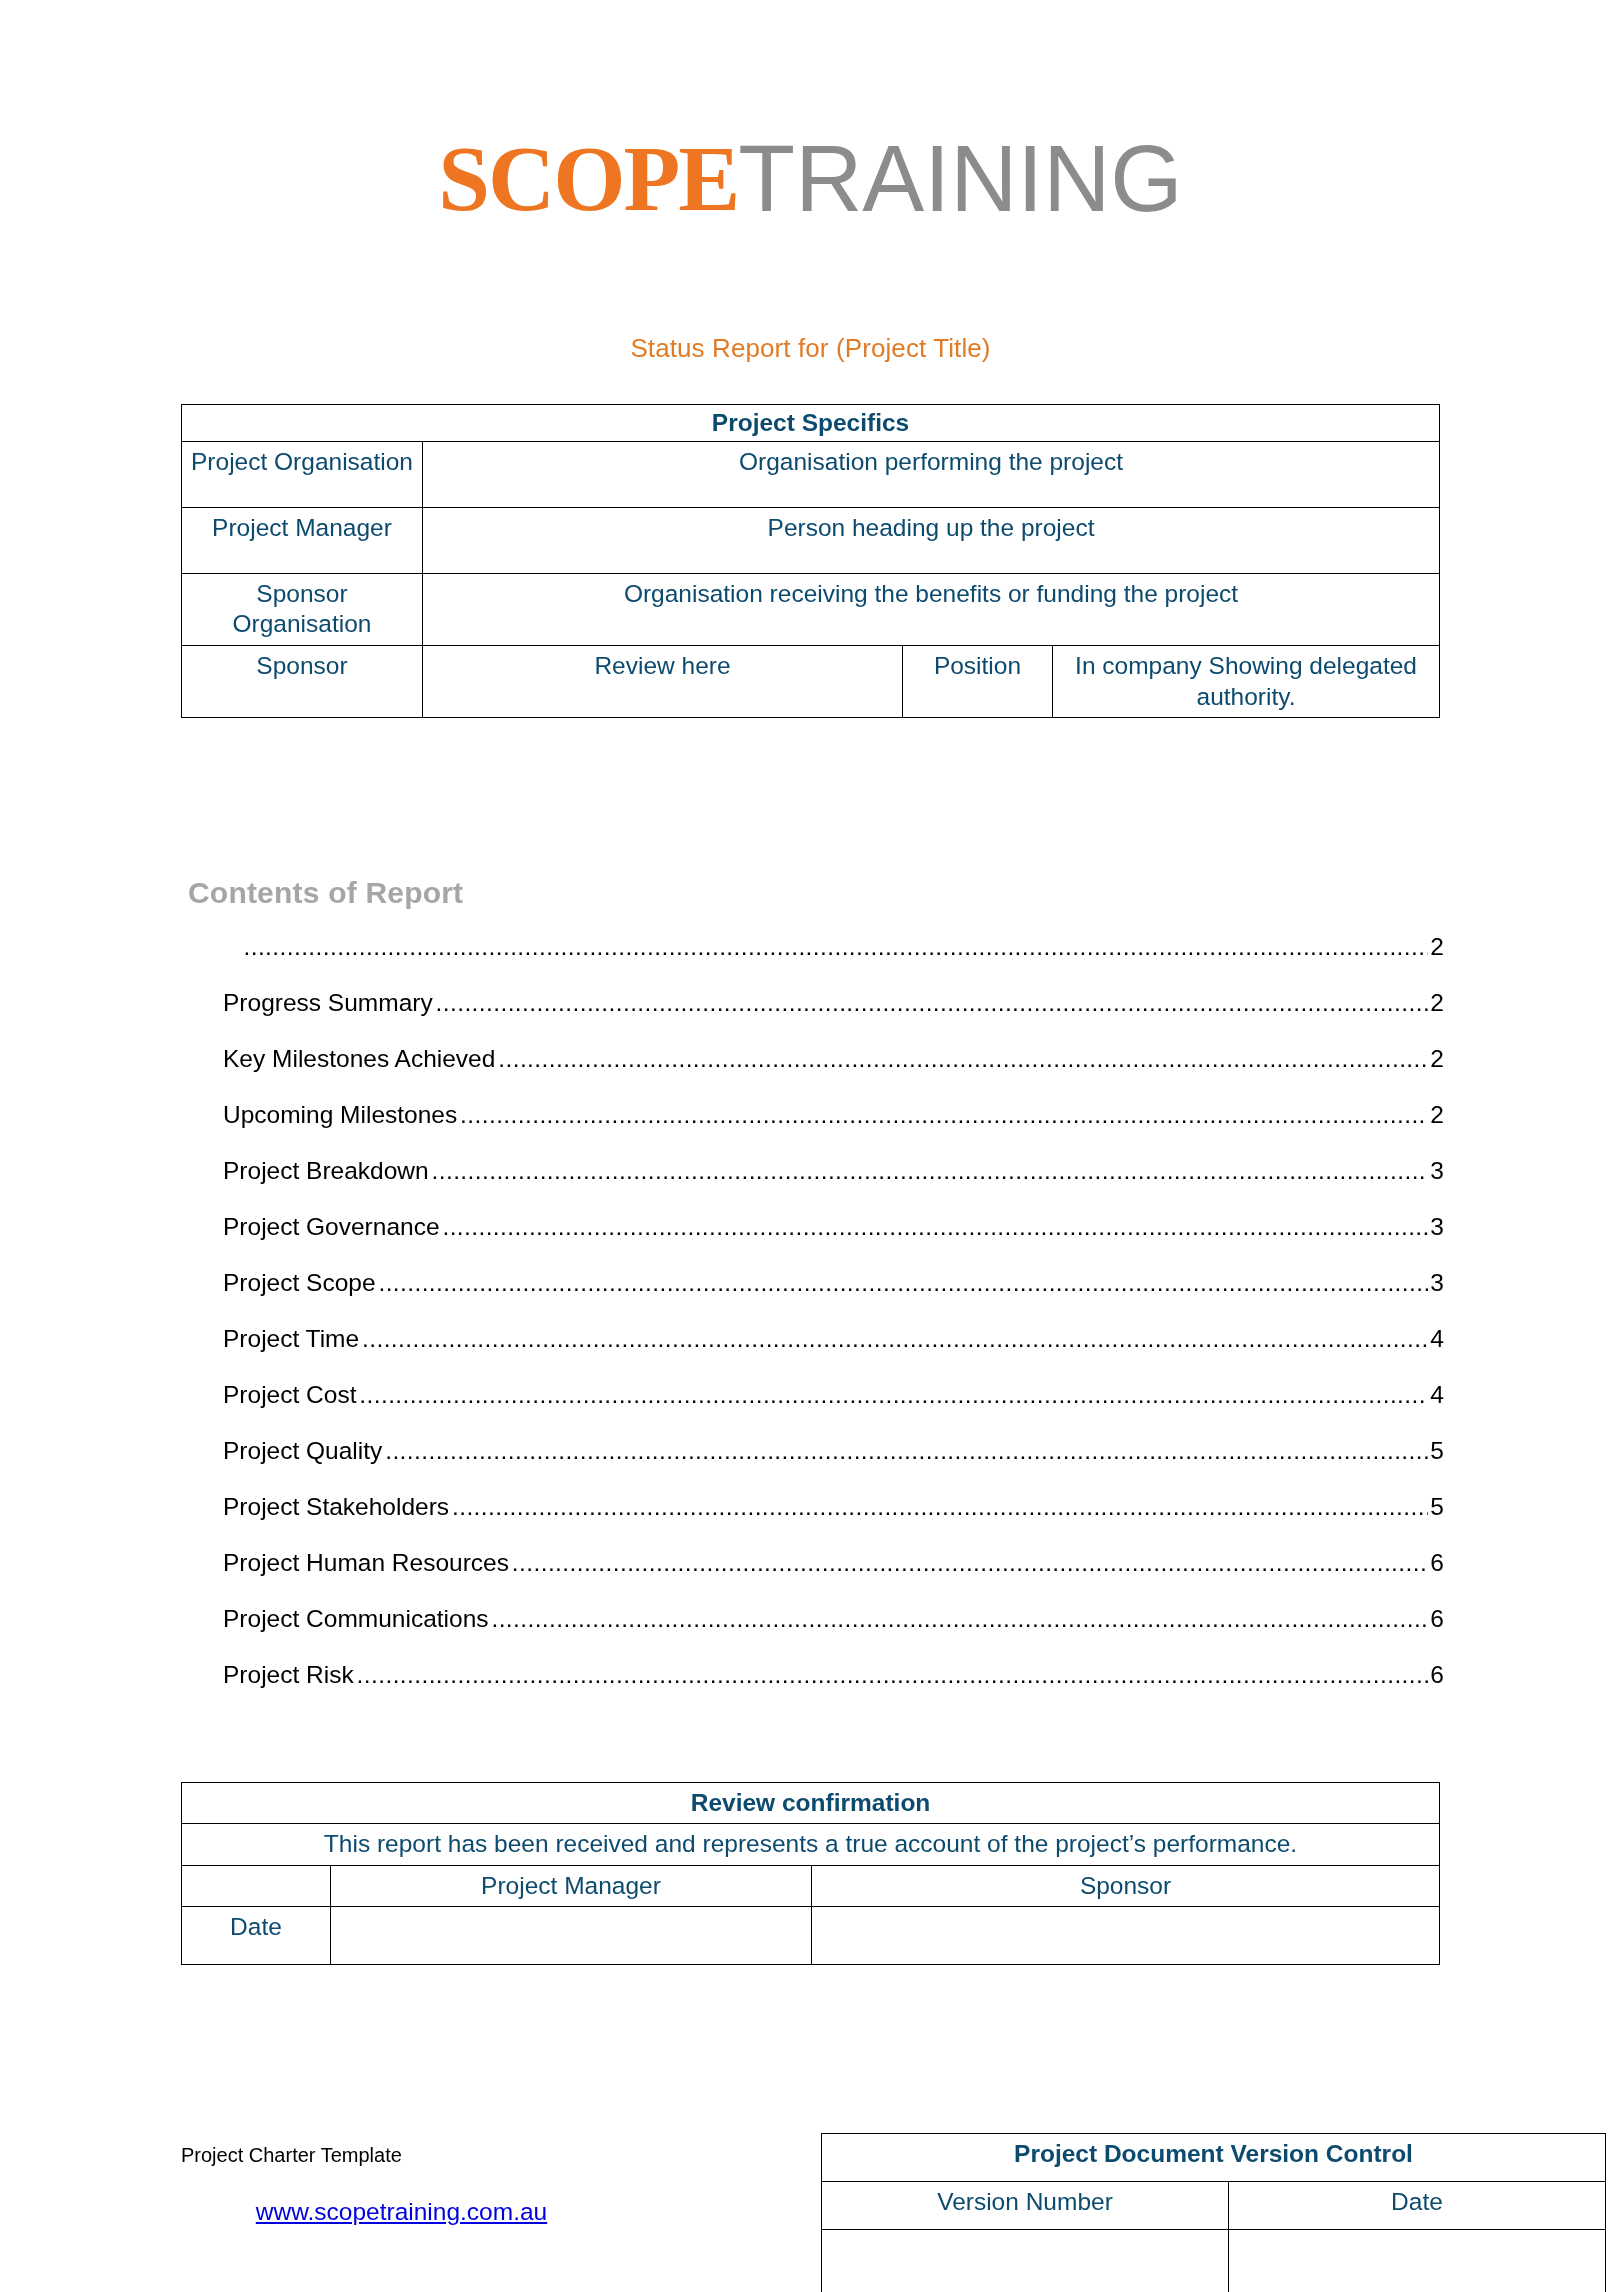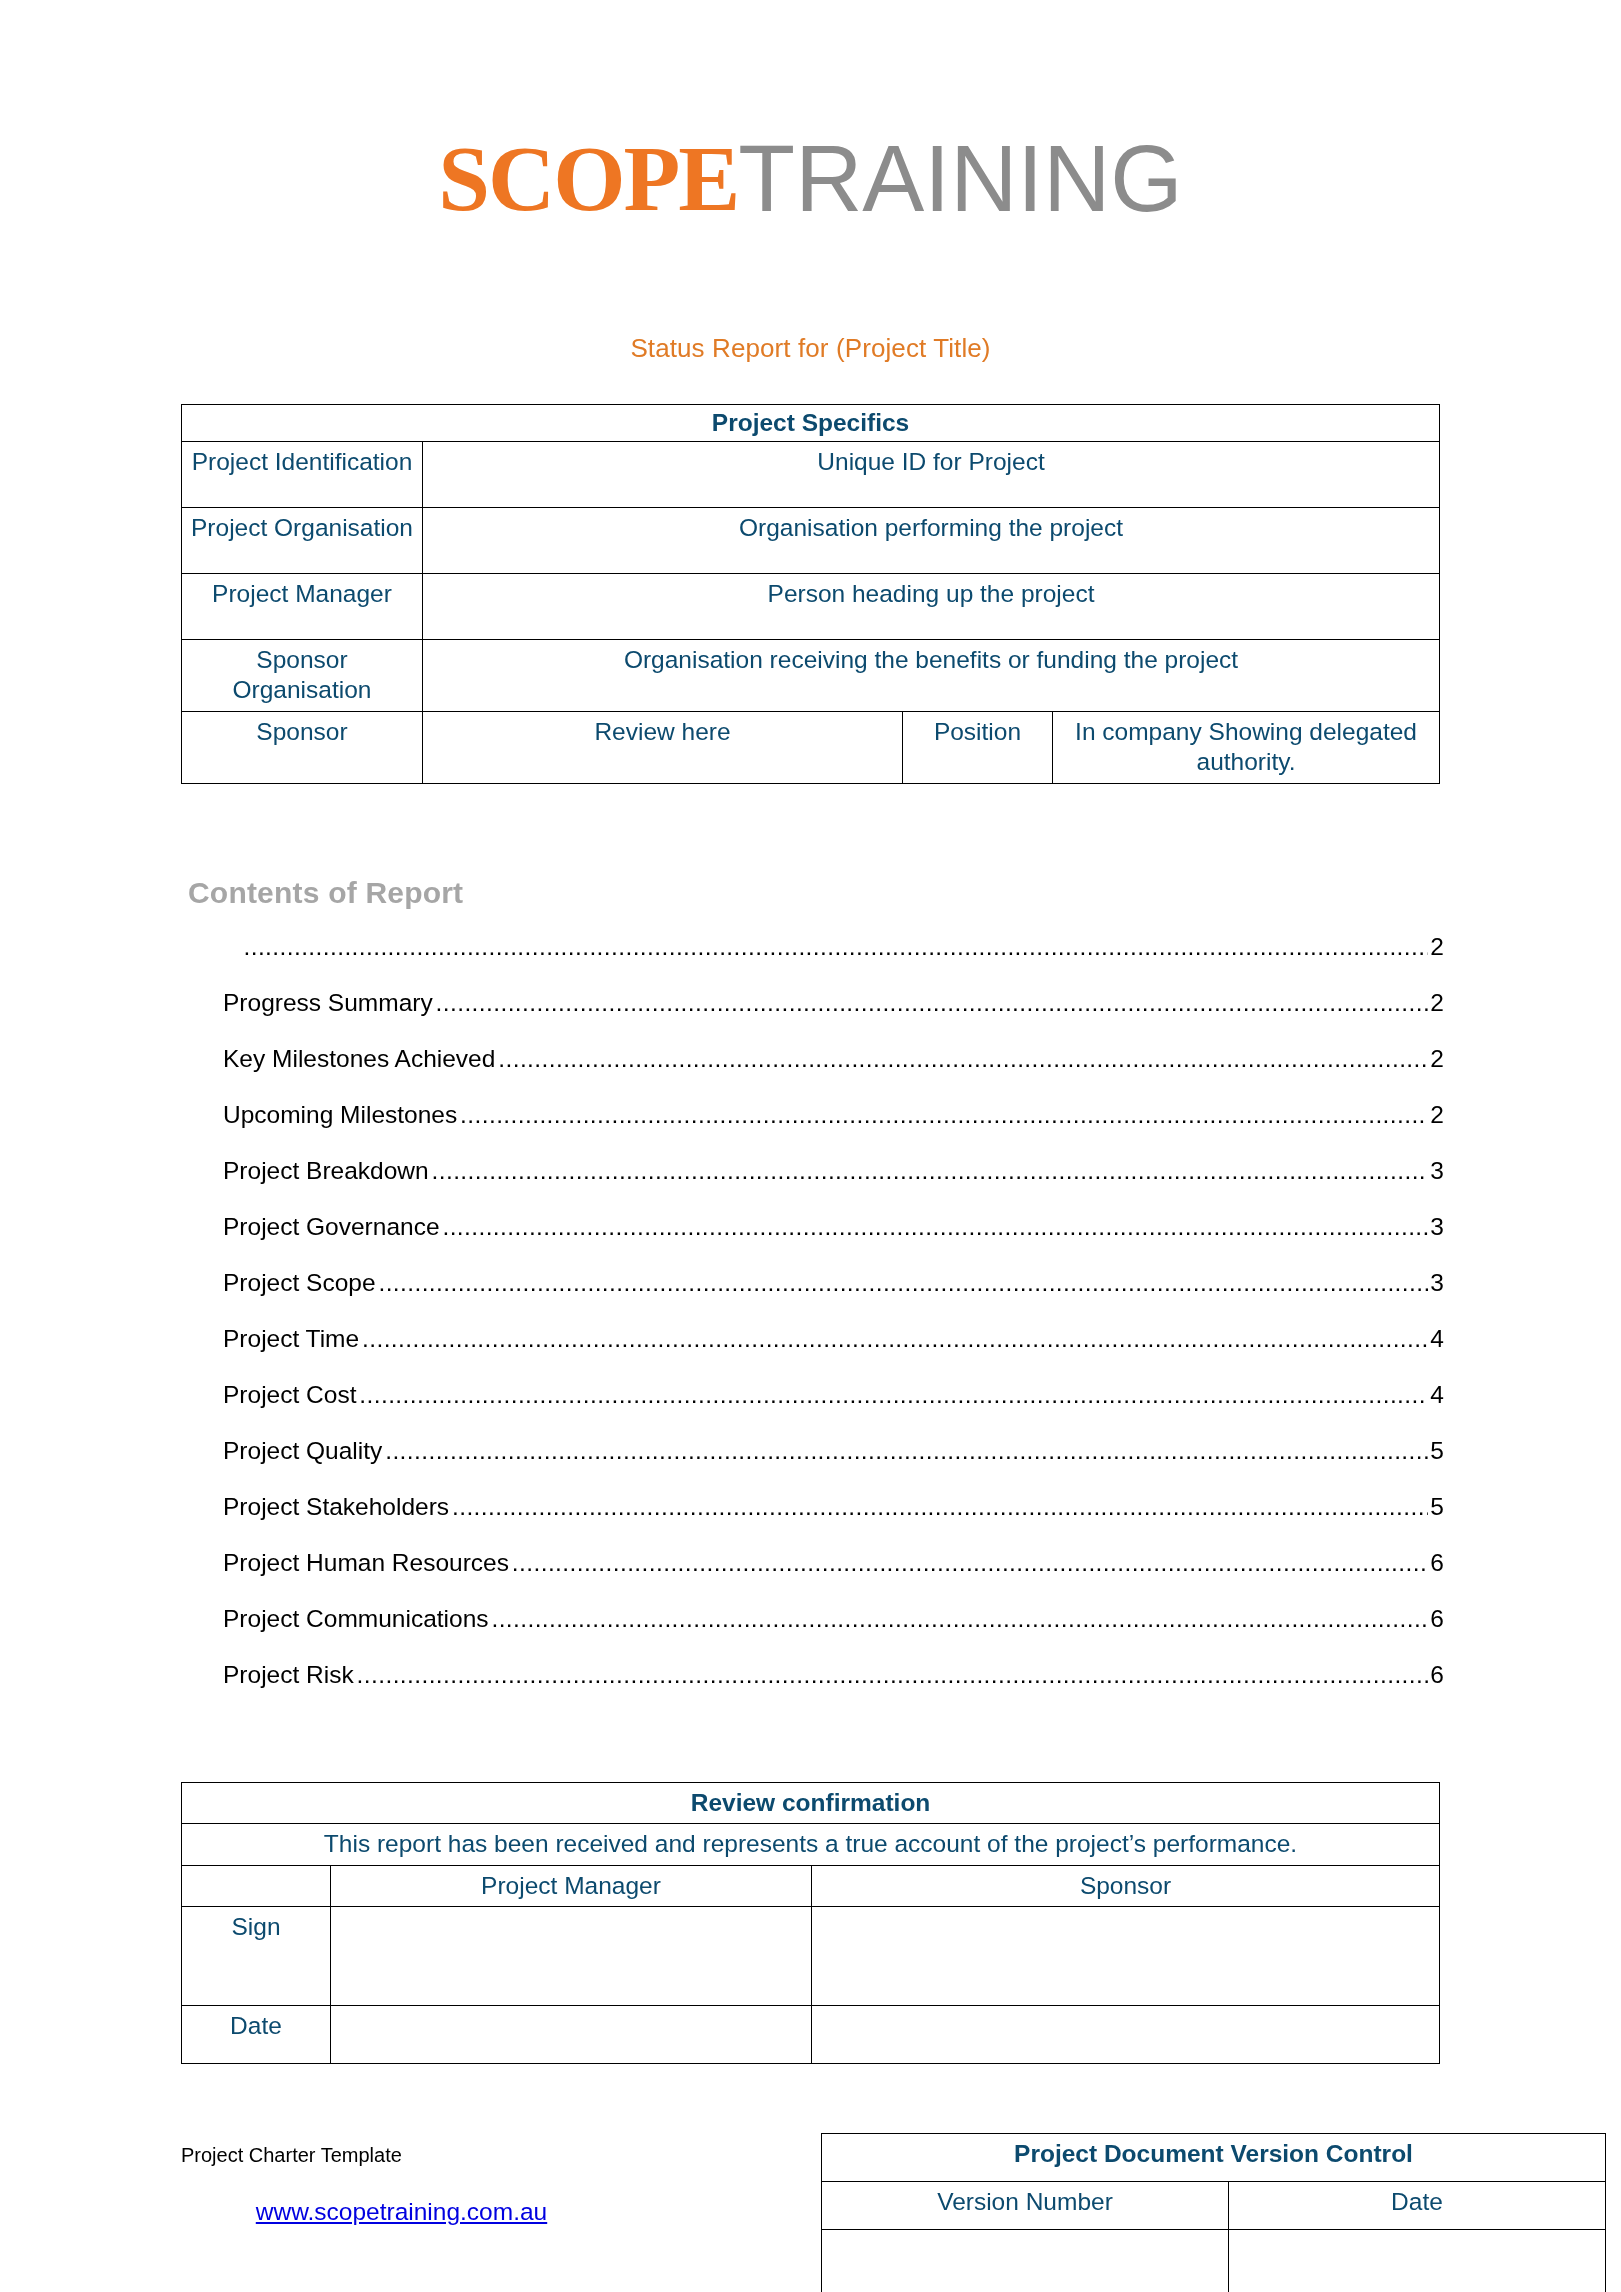--- a/index.html
+++ b/index.html
@@ -177,24 +177,20 @@
     <col style="width:241px">
     <col style="width:480px">
     <col style="width:150px">
     <col style="width:387px">
   </colgroup>
   <tbody>
     <tr class="hdr">
       <td class="ctr bold" colspan="4">Project Specifics</td>
     </tr>
     <tr>
-      <td>Project Identification</td>
-      <td class="orange" colspan="3">Unique ID for Project</td>
-    </tr>
-    <tr>
       <td>Project Organisation</td>
       <td class="orange" colspan="3">Organisation performing the project</td>
     </tr>
     <tr>
       <td>Project Manager</td>
       <td class="orange" colspan="3">Person heading up the project</td>
     </tr>
     <tr>
       <td>Sponsor Organisation</td>
       <td class="orange" colspan="3">Organisation receiving the benefits or funding the project</td>
@@ -295,25 +291,20 @@
     </tr>
     <tr>
       <td class="ctr" colspan="3" style="height:29px;">This report has been received and represents a true account of the project’s performance.</td>
     </tr>
     <tr>
       <td style="height:29px;"></td>
       <td class="ctr" style="height:29px;">Project Manager</td>
       <td class="ctr" style="height:29px;">Sponsor</td>
     </tr>
     <tr>
-      <td class="ctr" style="height:88px;">Sign</td>
-      <td style="height:88px;"></td>
-      <td style="height:88px;"></td>
-    </tr>
-    <tr>
       <td class="ctr" style="height:47px;">Date</td>
       <td style="height:47px;"></td>
       <td style="height:47px;"></td>
     </tr>
   </tbody>
 </table>
 
 <div class="footer-left-1">Project Charter Template</div>
 <div class="footer-left-2">
   <span class="footer-link">www.scopetraining.com.au</span>

